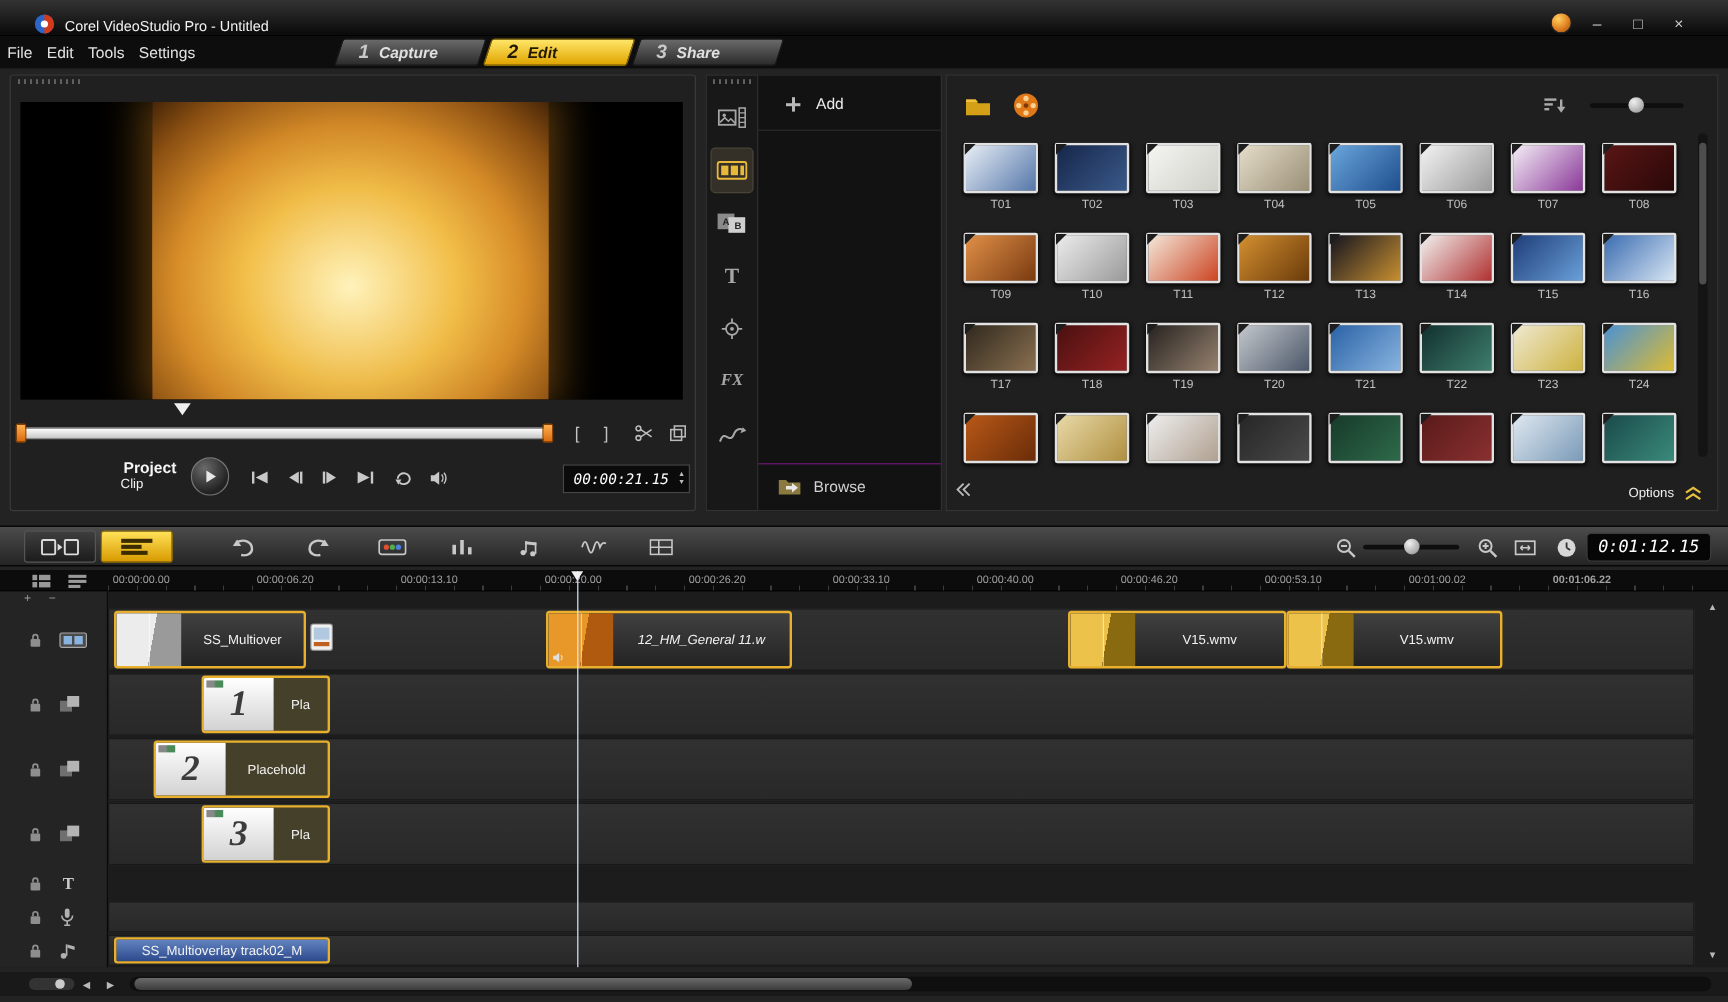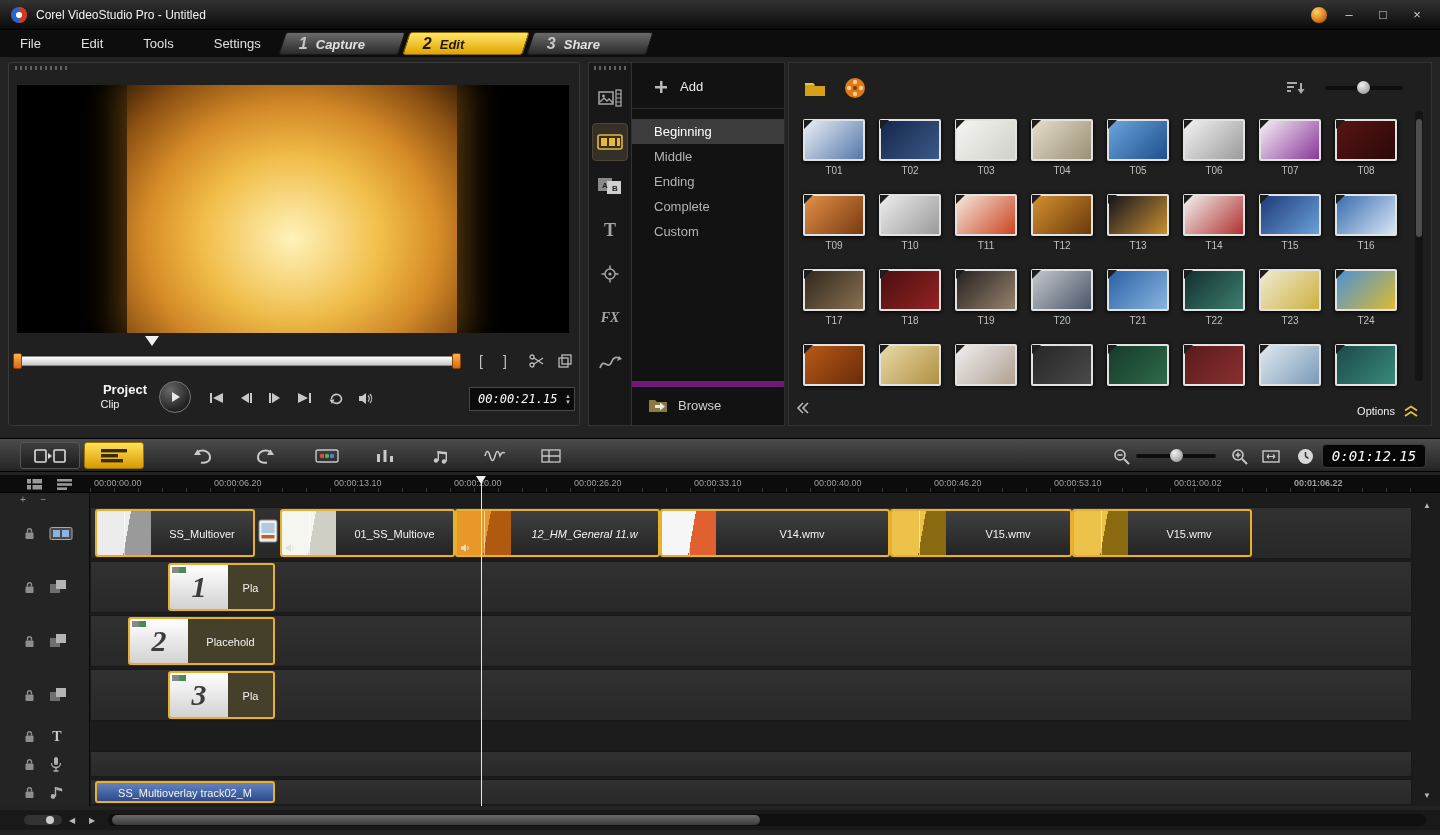--- a/index.html
+++ b/index.html
@@ -2,30 +2,30 @@
 <html><head>
 <meta charset="utf-8">
 <style>
 *{margin:0;padding:0;box-sizing:border-box}
 html,body{width:1440px;height:835px;overflow:hidden;background:#111;font-family:"Liberation Sans",sans-serif}
 #app{position:relative;width:1440px;height:835px;background:#232323;color:#ddd}
 svg{display:block}
 .ic{display:inline-flex;align-items:center;justify-content:center}
 
 
-.titlebar{position:absolute;left:0;top:0;width:100%;height:30px;background:linear-gradient(#333,#0a0a0a);display:flex;align-items:center;padding:0 10px;border-bottom:1px solid #000}
+.titlebar{position:absolute;left:0;top:0;width:100%;height:30px;background:linear-gradient(#333,#0a0a0a);display:flex;align-items:flex-end;padding:0 28px;border-bottom:1px solid #000}
 .app-icon{width:18px;height:18px;margin-right:8px}
 .title-text{font-size:12px;color:#f2f2f2}
 .win-controls{margin-left:auto;display:flex;align-items:center;gap:8px}
 .globe{width:18px;height:18px;border-radius:50%;background:radial-gradient(circle at 35% 30%,#ffd060,#e08020 55%,#8a4a10);border:1px solid #222}
 .win-btn{width:26px;height:20px;color:#ccc;font-size:13px;display:flex;align-items:center;justify-content:center}
 
 
 .menubar{position:absolute;top:30px;left:0;width:100%;height:27px;background:#0d0d0d;display:flex;align-items:center}
-.menu-item{padding:5px 20px;font-size:13px;color:#e2e2e2;cursor:default}
+.menu-item{padding:5px 6px;font-size:13px;color:#e2e2e2;cursor:default}
 .steps{position:absolute;left:282px;top:2px;display:flex;gap:4px}
 .step{width:120px;height:23px;transform:skewX(-18deg);background:linear-gradient(#6a6a6a,#2b2b2b);border:1px solid #1a1a1a;border-radius:3px;display:flex;align-items:center}
 .step.active{background:linear-gradient(#ffe668,#e0a400);border-color:#8a6a00}
 .step-inner{transform:skewX(18deg);display:flex;align-items:baseline;gap:8px;padding-left:16px;width:100%}
 .step-num{font-size:16px;font-weight:bold;font-style:italic;color:#c8c8c8}
 .step-label{font-size:13px;font-weight:bold;font-style:italic;color:#e0e0e0}
 .step.active .step-num,.step.active .step-label{color:#221a00}
 
 
 .preview-panel{position:absolute;left:8px;top:62px;width:572px;height:364px;background:#202020;border:1px solid #3a3a3a;border-radius:3px}
@@ -59,21 +59,21 @@
 .txt-ic.fx{font-style:italic;font-size:14px}
 .txt-ic.bigT{font-size:18px}
 
 
 .catpanel{position:absolute;left:632px;top:62px;width:153px;height:364px;background:#121212;border:1px solid #2e2e2e;border-left:none}
 .add-row{display:flex;align-items:center;gap:12px;padding:16px 0 14px 22px;border-bottom:1px solid #2c2c2c;cursor:pointer}
 .add-label{font-size:13px;color:#ececec}
 #cat-list{margin-top:10px}
 .cat-item{padding:5px 0 5px 22px;font-size:13px;color:#b4b4b4;cursor:pointer}
 .cat-item.selected{background:#3c3c3c;color:#fff}
-.browse-row{position:absolute;bottom:0;left:0;width:100%;display:flex;align-items:center;gap:10px;padding:10px 0 12px 16px;border-top:6px solid #701a75;cursor:pointer}
+.browse-row{position:absolute;bottom:0;left:0;width:100%;display:flex;align-items:center;gap:10px;padding:10px 0 12px 16px;border-top:1px solid #701a75;cursor:pointer}
 .browse-label{font-size:13px;color:#d0d0d0}
 
 
 .gallery{position:absolute;left:788px;top:62px;width:644px;height:364px;background:#1f1f1f;border:1px solid #333}
 .gal-toolbar{position:absolute;top:12px;left:12px;right:14px;height:28px}
 .gal-btn{position:absolute;top:0;width:28px;height:26px;display:flex;align-items:center;justify-content:center;cursor:pointer}
 .gal-slider{position:absolute;right:14px;top:11px;width:78px;height:4px;background:#0e0e0e;border-radius:2px}
 .gal-knob{position:absolute;left:32px;top:-5px;width:13px;height:13px;border-radius:50%;background:radial-gradient(circle at 35% 30%,#f0f0f0,#8a8a8a)}
 #gal-grid{position:absolute;left:12px;top:56px;width:606px;height:272px;overflow:hidden;display:grid;grid-template-columns:repeat(8,66px);column-gap:10px;row-gap:18px;align-content:start}
 .gal-item{width:66px;cursor:pointer}
@@ -322,27 +322,20 @@
   <section class="catpanel">
     <div class="add-row">
       <span class="ic">
           <svg width="14" height="14" viewBox="0 0 14 14">
             <rect x="6" y="1" width="2.5" height="12" fill="#b8b8b8"></rect>
             <rect x="1" y="6" width="12" height="2.5" fill="#b8b8b8"></rect>
           </svg>
         </span>
       <span class="add-label">Add</span>
     </div>
-    <div id="cat-list">
-        <div class="cat-item selected">Beginning</div>
-        <div class="cat-item">Middle</div>
-        <div class="cat-item">Ending</div>
-        <div class="cat-item">Complete</div>
-        <div class="cat-item">Custom</div>
-      </div>
     <div class="browse-row">
       <span class="ic">
           <svg width="20" height="16" viewBox="0 0 20 16">
             <path d="M1 3h6l2 2h10v10H1z" fill="#8a7a40"></path>
             <polygon points="7,8 12,8 12,5.5 17,9.5 12,13.5 12,11 7,11" fill="#e8e8e8"></polygon>
           </svg>
         </span>
       <span class="browse-label">Browse</span>
     </div>
   </section>
@@ -812,50 +805,32 @@
           </span>
         </div>
       </div>
     <div class="row video" id="video-row">
         <div class="clip" style="left: 5px; width: 160px;">
           <div class="vthumb" style="background:linear-gradient(100deg,#ececec 0 55%,#9a9a9a 55% 100%)">
             <i></i>
           </div>
           <span class="clip-label">SS_Multiover</span>
         </div>
-        <div class="clip" style="left: 190px; width: 175px;">
-          <div class="vthumb" style="background:linear-gradient(100deg,#f6f6f0 0 55%,#cfcfc6 55% 100%)">
-            <i></i>
-          </div>
-          <span class="clip-label">01_SS_Multiove</span>
-          <span class="audio-badge ic">
-            <svg width="11" height="10" viewBox="0 0 11 10">
-              <polygon points="1,3.5 3,3.5 6,1 6,9 3,6.5 1,6.5" fill="#e0e0e0"></polygon>
-              <path d="M7.5 3a3 3 0 0 1 0 4" stroke="#e0e0e0" fill="none" stroke-width="1"></path>
-            </svg>
-          </span>
-        </div>
         <div class="clip" style="left: 365px; width: 205px; font-style: italic;">
           <div class="vthumb" style="background:linear-gradient(100deg,#e89828 0 55%,#b05a10 55% 100%)">
             <i></i>
           </div>
           <span class="clip-label">12_HM_General 11.w</span>
           <span class="audio-badge ic">
             <svg width="11" height="10" viewBox="0 0 11 10">
               <polygon points="1,3.5 3,3.5 6,1 6,9 3,6.5 1,6.5" fill="#e0e0e0"></polygon>
               <path d="M7.5 3a3 3 0 0 1 0 4" stroke="#e0e0e0" fill="none" stroke-width="1"></path>
             </svg>
           </span>
         </div>
-        <div class="clip" style="left: 570px; width: 230px;">
-          <div class="vthumb" style="background:linear-gradient(100deg,#f6f6f6 0 55%,#e06030 55% 100%)">
-            <i></i>
-          </div>
-          <span class="clip-label">V14.wmv</span>
-        </div>
         <div class="clip" style="left: 800px; width: 182px;">
           <div class="vthumb" style="background:linear-gradient(100deg,#ecc24a 0 55%,#8a6a10 55% 100%)">
             <i></i>
           </div>
           <span class="clip-label">V15.wmv</span>
         </div>
         <div class="clip" style="left: 982px; width: 180px;">
           <div class="vthumb" style="background:linear-gradient(100deg,#ecc24a 0 55%,#8a6a10 55% 100%)">
             <i></i>
           </div>

